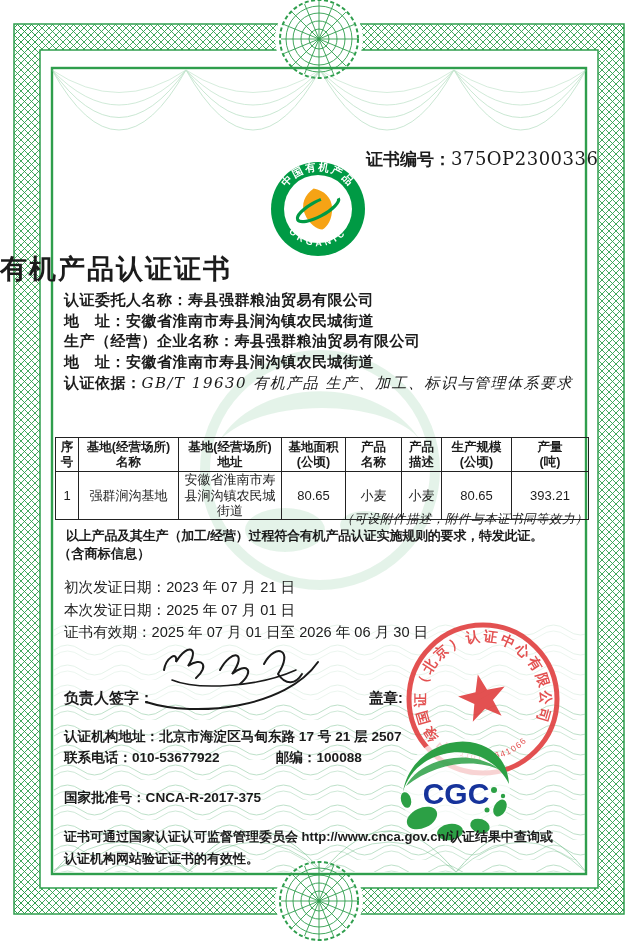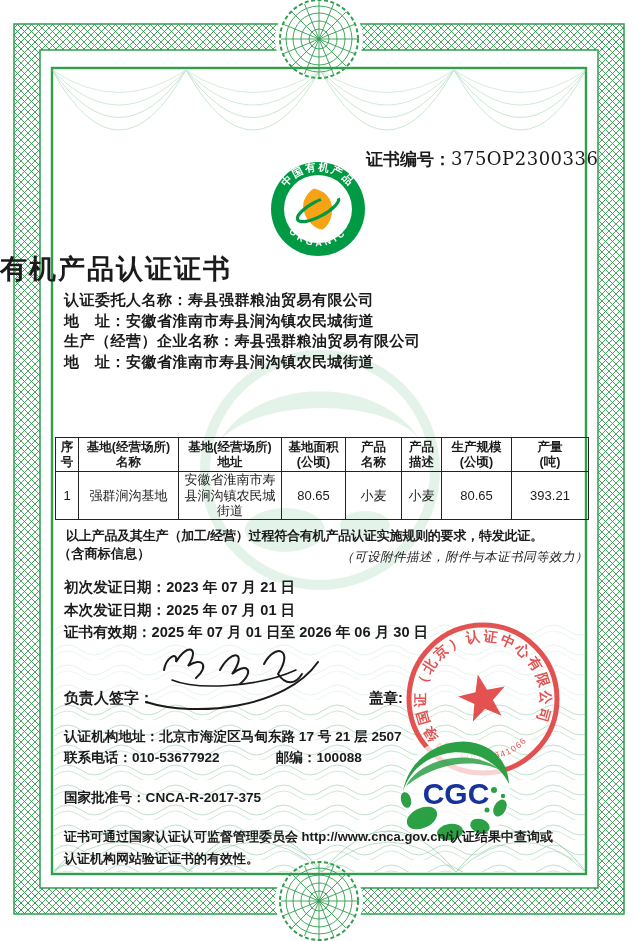--- a/index.html
+++ b/index.html
@@ -26,24 +26,24 @@
   .kai{font-family:"DejaVu Serif",serif;font-style:italic;font-weight:500;}
   .info .kai{letter-spacing:1.5px;}
 
   table.scope{position:absolute;left:55px;top:437px;width:533px;border-collapse:collapse;
               table-layout:fixed;z-index:4;}
   table.scope th,table.scope td{border:1.2px solid #222;text-align:center;padding:0;
               vertical-align:middle;background:transparent;}
   table.scope th{height:33px;font-size:12.5px;font-weight:700;line-height:15px;}
   table.scope td{height:37px;font-size:13px;font-weight:400;line-height:15.5px;}
 
-  .attach{right:50px;top:511px;font-size:12.5px;letter-spacing:0.5px;margin-top:38px;}
+  .attach{right:50px;top:511px;font-size:12.5px;letter-spacing:0.5px;}
   .statement{left:66px;top:527px;font-size:13px;font-weight:700;white-space:nowrap;letter-spacing:-0.2px;}
   .note{left:58px;top:546px;font-size:13.2px;font-weight:600;line-height:16.8px;}
-  .dates{left:64px;top:576px;font-size:14.6px;font-weight:700;line-height:22.7px;white-space:nowrap;}
+  .dates{left:64px;top:576px;font-size:14.6px;font-weight:400;line-height:22.7px;white-space:nowrap;}
 
   .sig-svg{position:absolute;left:136px;top:640px;z-index:4;}
   .sig-label{left:64px;top:689px;font-size:15px;font-weight:700;}
   .stamp-label{left:369px;top:689px;font-size:14.5px;font-weight:700;}
 
   .org{left:64px;top:726px;font-size:13.6px;font-weight:700;line-height:21.4px;white-space:nowrap;}
   .org .zip{margin-left:56px;}
   .approval{left:64px;top:789px;font-size:13.6px;font-weight:700;}
   .footer{left:64px;top:826px;font-size:13px;font-weight:700;line-height:21.5px;white-space:nowrap;}
 </style>
@@ -172,20 +172,21 @@
       </g>
     </svg>
 
     <h1 class="abs title">有机产品认证证书</h1>
 
     <div class="abs info">
       <div><span>认证委托人名称：</span><span>寿县强群粮油贸易有限公司</span></div>
       <div><span>地　址：</span><span>安徽省淮南市寿县涧沟镇农民城街道</span></div>
       <div><span>生产（经营）企业名称：</span><span>寿县强群粮油贸易有限公司</span></div>
       <div><span>地　址：</span><span>安徽省淮南市寿县涧沟镇农民城街道</span></div>
+      <div><span>认证依据：</span><span class="kai">GB/T 19630 有机产品 生产、加工、标识与管理体系要求</span></div>
     </div>
 
     <table class="scope">
       <colgroup>
         <col style="width:23px">
           <col style="width:100px">
           <col style="width:103px">
           <col style="width:64px">
         <col style="width:56px">
           <col style="width:40px">

